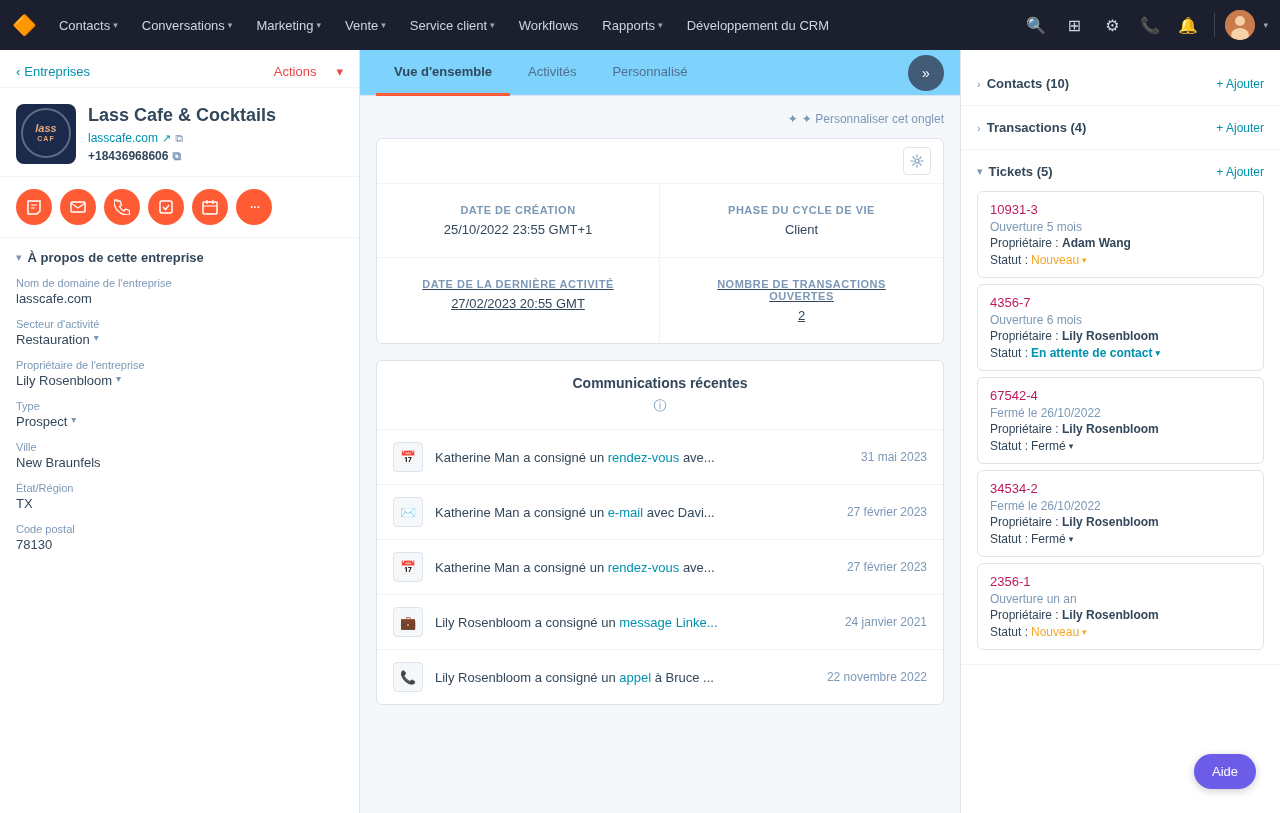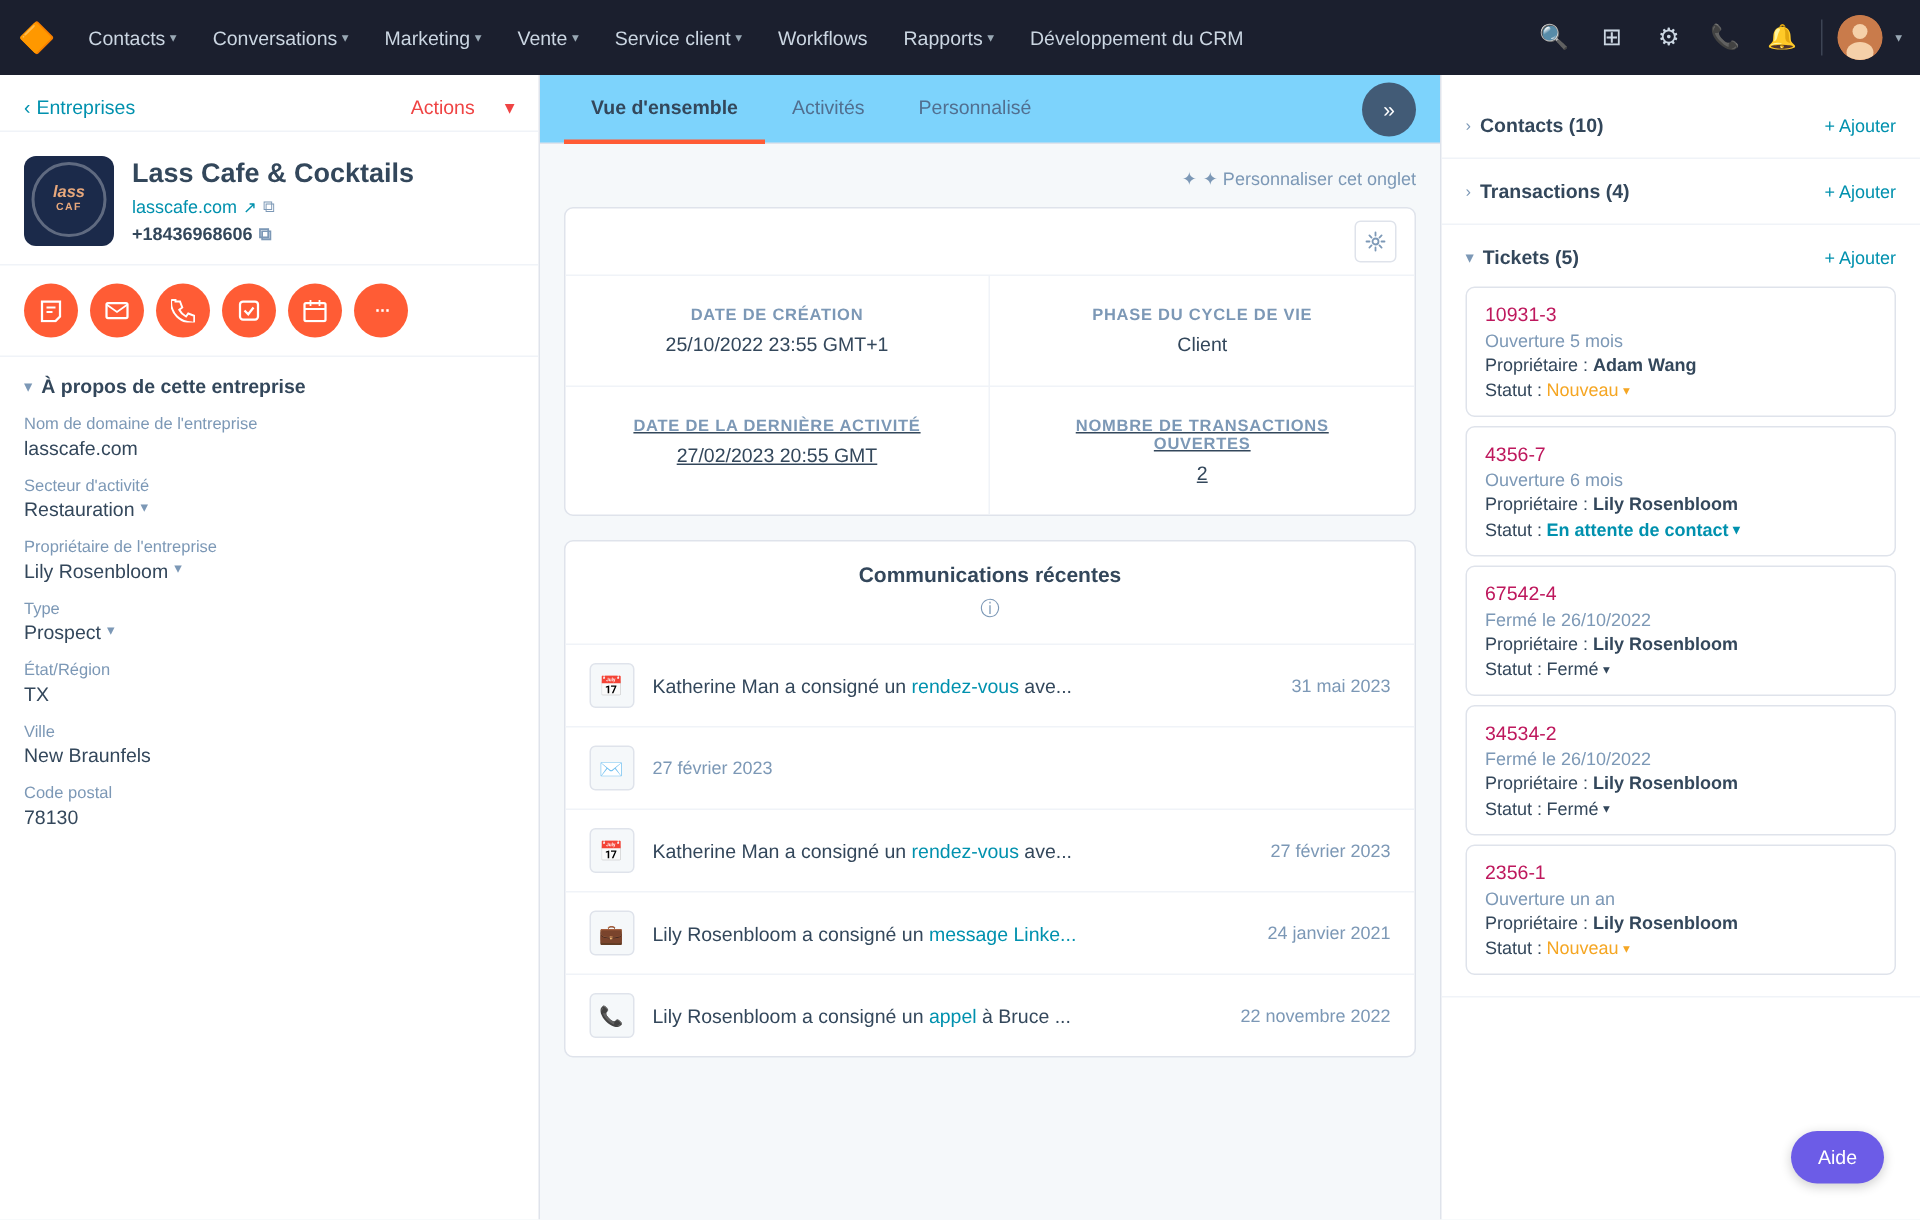--- a/index.html
+++ b/index.html
@@ -608,26 +608,26 @@
         </div>
       </div>
       <div class="field-group">
         <div class="field-label">Type</div>
         <div class="select-value">
           <span class="field-value">Prospect</span>
           <span class="dropdown-chevron">▾</span>
         </div>
       </div>
       <div class="field-group">
+        <div class="field-label">Ville</div>
+        <div class="field-value">New Braunfels</div>
+      </div>
+      <div class="field-group">
         <div class="field-label">État/Région</div>
         <div class="field-value">TX</div>
-      </div>
-      <div class="field-group">
-        <div class="field-label">Ville</div>
-        <div class="field-value">New Braunfels</div>
       </div>
       <div class="field-group">
         <div class="field-label">Code postal</div>
         <div class="field-value">78130</div>
       </div>
     </div>
   </div>
 
   <div class="center-content">
     <div class="tabs-bar">
@@ -683,20 +683,23 @@
 
         <div class="comm-item">
     <div class="comm-icon">📅</div>
     <div class="comm-text">
       <span>Katherine Man a consigné un </span><span class="comm-link">rendez-vous</span><span> ave...</span>
     </div>
     <div class="comm-date">31 mai 2023</div>
   </div>
             <div class="comm-item">
     <div class="comm-icon">✉️</div>
+    <div class="comm-text">
+      <span>Katherine Man a consigné un </span><span class="comm-link">e-mail</span><span> avec Davi...</span>
+    </div>
     <div class="comm-date">27 février 2023</div>
   </div>
             <div class="comm-item">
     <div class="comm-icon">📅</div>
     <div class="comm-text">
       <span>Katherine Man a consigné un </span><span class="comm-link">rendez-vous</span><span> ave...</span>
     </div>
     <div class="comm-date">27 février 2023</div>
   </div>
             <div class="comm-item">

